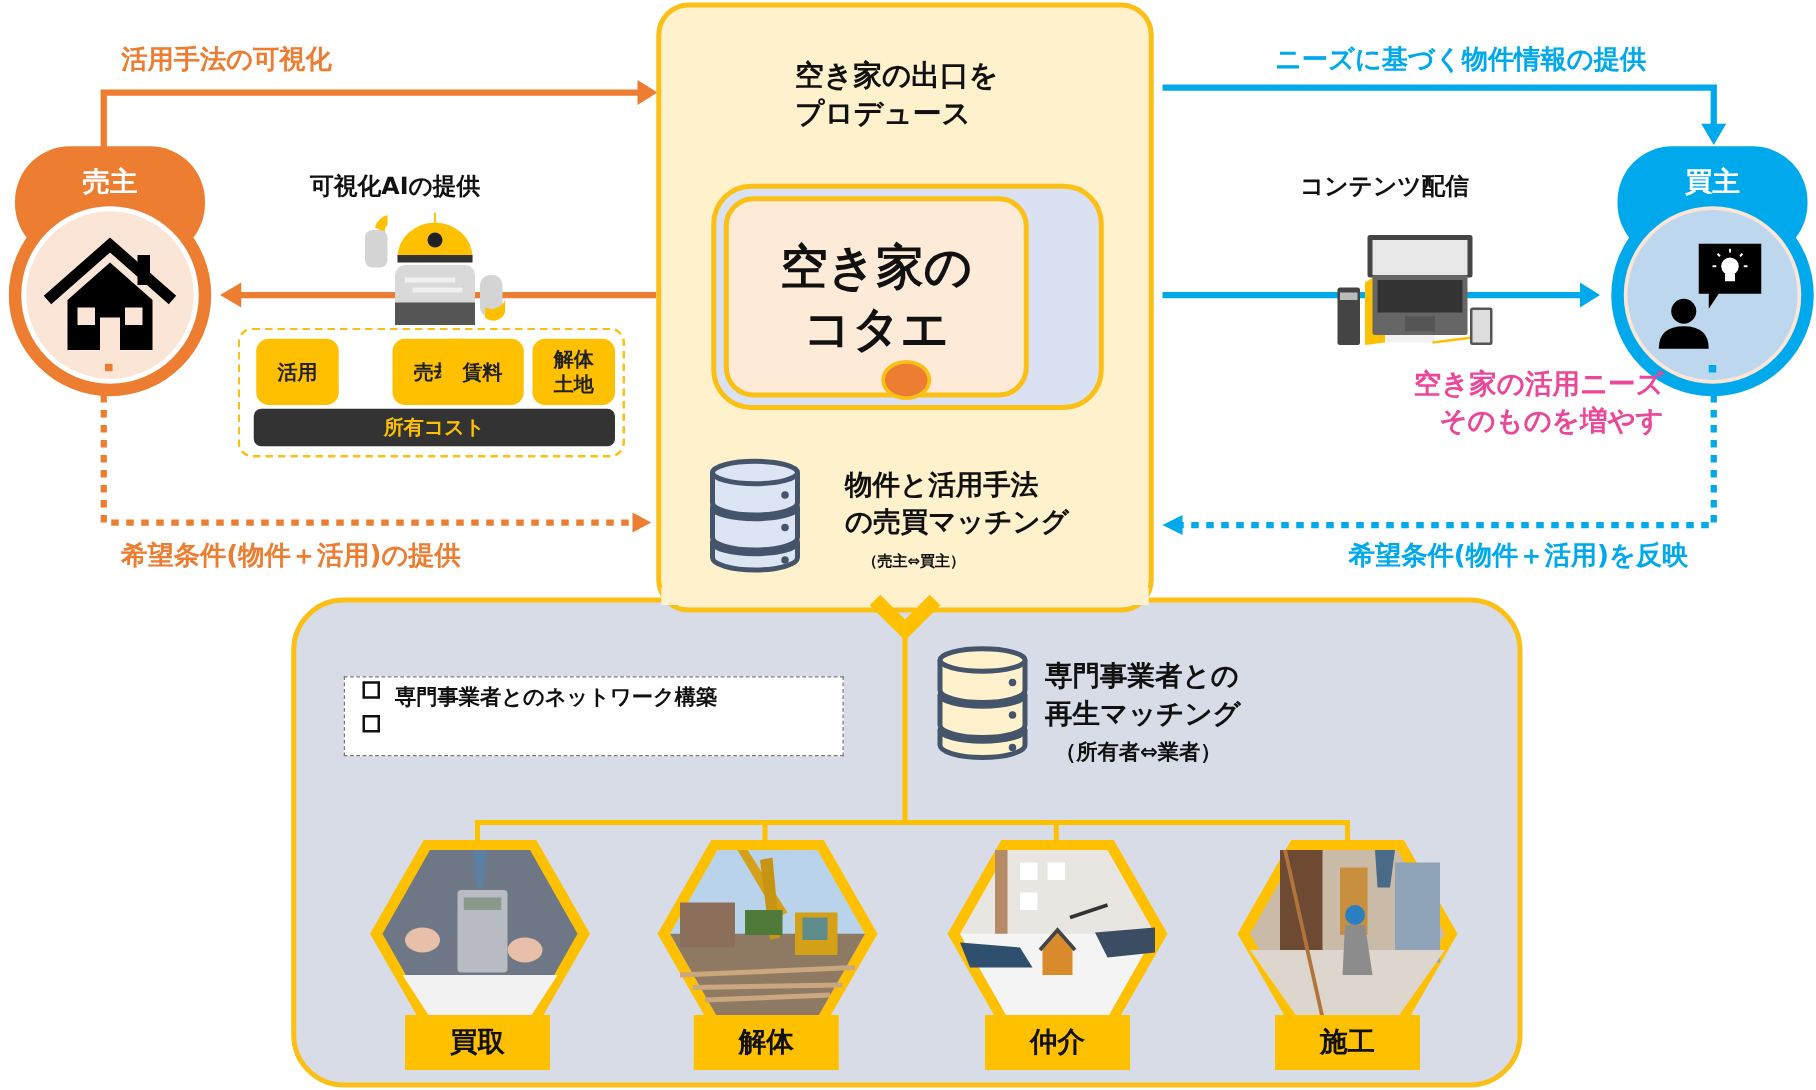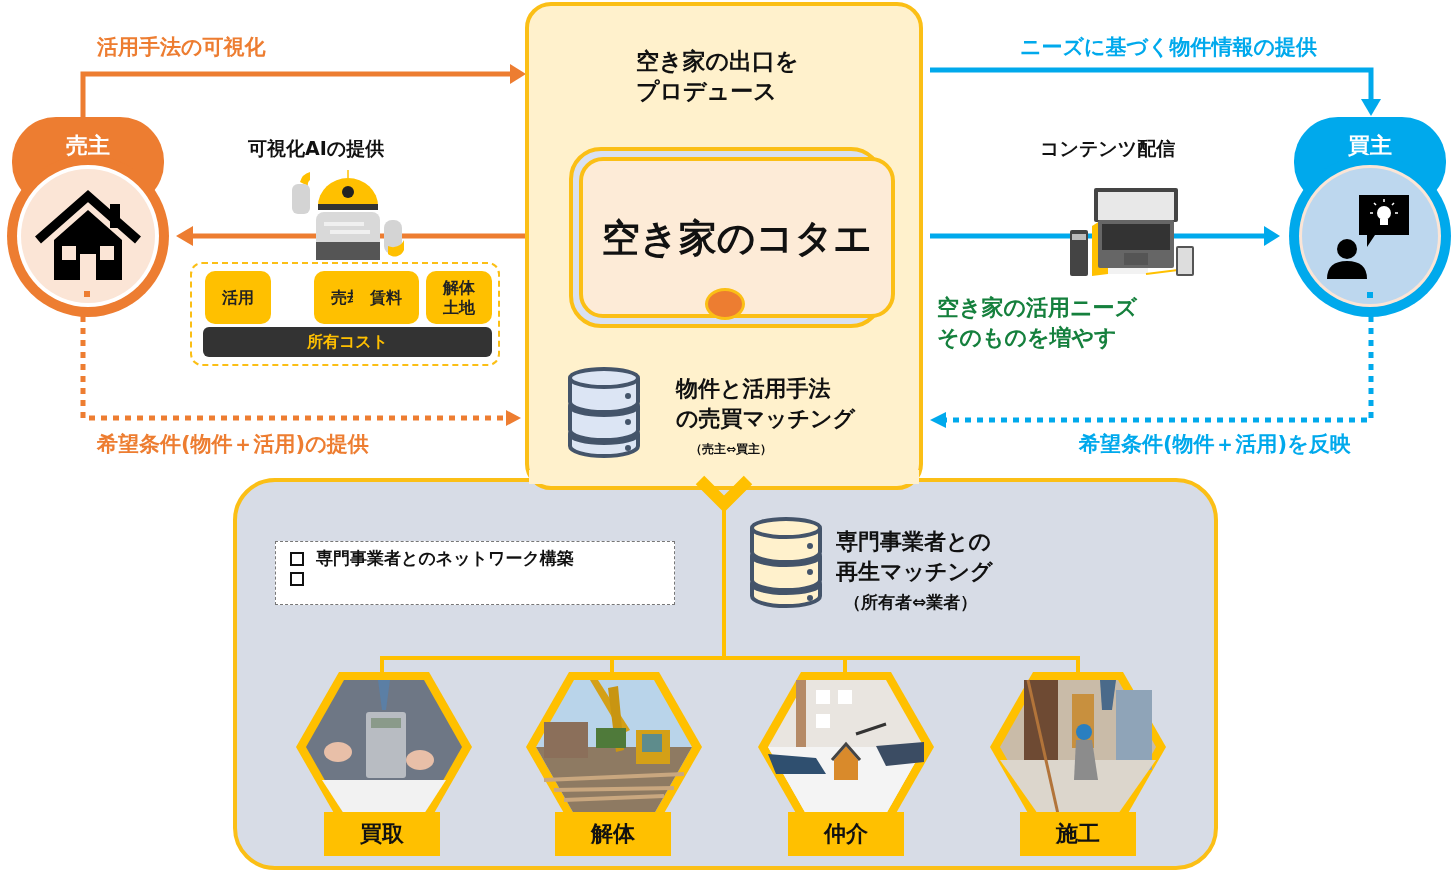--- a/index.html
+++ b/index.html
@@ -15,23 +15,23 @@
   .center-panel { left:525px; top:2px; width:398px; height:488px; background:#FFF1CC;
                   border:4px solid #FBBF16; border-radius:26px; box-sizing:border-box; }
   .bottom-panel { left:233px; top:478px; width:985px; height:392px; background:#D7DCE6;
                   border:4px solid #FBBF16; border-radius:42px; box-sizing:border-box; }
   .center-mask { left:529px; top:470px; width:390px; height:14px; background:#FFF1CC; }
 
   .produce { left:636px; top:46px; font-size:23px; color:#111; line-height:30px; }
 
   .kotae-outer { left:569px; top:147px; width:314px; height:181px; border:4px solid #FBBF16;
                  border-radius:32px; background:#D9E1F2; box-sizing:border-box; }
-  .kotae-inner { left:579px; top:157px; width:316px; height:161px; border:4px solid #FBBF16;
+  .kotae-inner { left:579px; top:157px; width:244px; height:161px; border:4px solid #FBBF16;
                  border-radius:24px; background:#FDEBD7; box-sizing:border-box;
-                 display:flex; flex-direction:row; align-items:center; justify-content:center; }
+                 display:flex; flex-direction:column; align-items:center; justify-content:center; }
   .kotae-inner span { font-size:38px; color:#111; line-height:50px; }
   .kotae-dot { left:705px; top:288px; width:40px; height:32px; border-radius:50%; background:#ED7D31;
                border:3px solid #FBBF16; box-sizing:border-box; }
 
   .match1 { left:676px; top:374px; font-size:22px; color:#111; line-height:30px; }
   .match1 .sub { font-size:12px; padding-left:14px; }
 
   
   .role-tab { width:152px; height:90px; border-radius:44px; color:#fff; font-size:22px;
               display:flex; justify-content:center; padding-top:14px; box-sizing:border-box; }
@@ -43,32 +43,32 @@
             border-radius:12px; box-sizing:border-box; }
   .ai-chip { top:271px; width:66px; height:53px; background:#FFC000; border-radius:10px;
              display:flex; align-items:center; justify-content:center; font-size:16px; color:#222;
              text-align:center; line-height:20px; }
   .ai-cost { left:203px; top:327px; width:289px; height:30px; background:#333; border-radius:6px;
              color:#FFC000; font-size:16px; display:flex; align-items:center; justify-content:center; }
 
   
   .bullet-box { left:275px; top:541px; width:400px; height:64px; background:#fff;
                 border:1.5px dashed #777; box-sizing:border-box; padding:3px 0 0 14px; }
-  .bullet-item { font-size:17px; color:#111; line-height:27px; white-space:nowrap; display:flex; align-items:center; }
+  .bullet-item { font-size:17px; color:#111; line-height:27px; white-space:nowrap; display:flex; }
   .bullet-sq { display:inline-block; width:10px; height:10px; border:2.5px solid #111; margin-right:12px; }
 
   .match2 { left:836px; top:527px; font-size:22px; color:#111; line-height:30px; }
   .match2 .sub { font-size:17px; padding-left:8px; }
 
   
   .hex-wrap { top:670px; width:180px; height:154px; }
   .hex-label { top:812px; width:116px; height:44px; background:#FFC000; display:flex;
                align-items:center; justify-content:center; font-size:22px; color:#111; }
 
-  .contents-sub { left:937px; top:293px; width:300px; text-align:left; color:#15803d; font-size:22px; line-height:30px; }
+  .contents-sub { left:1031px; top:293px; width:300px; text-align:right; color:#ec4899; font-size:22px; line-height:30px; }
   .contents-sub .sub { font-size:17px; }
 </style>
 </head>
 <body>
 
 <svg class="lines" viewBox="0 0 1453 872">
   <defs>
     <marker id="ao" markerWidth="8" markerHeight="8" refX="5" refY="4" orient="auto" markerUnits="userSpaceOnUse">
       <path d="M0,0 L8,4 L0,8 z" fill="#ED7D31"></path>
     </marker>

